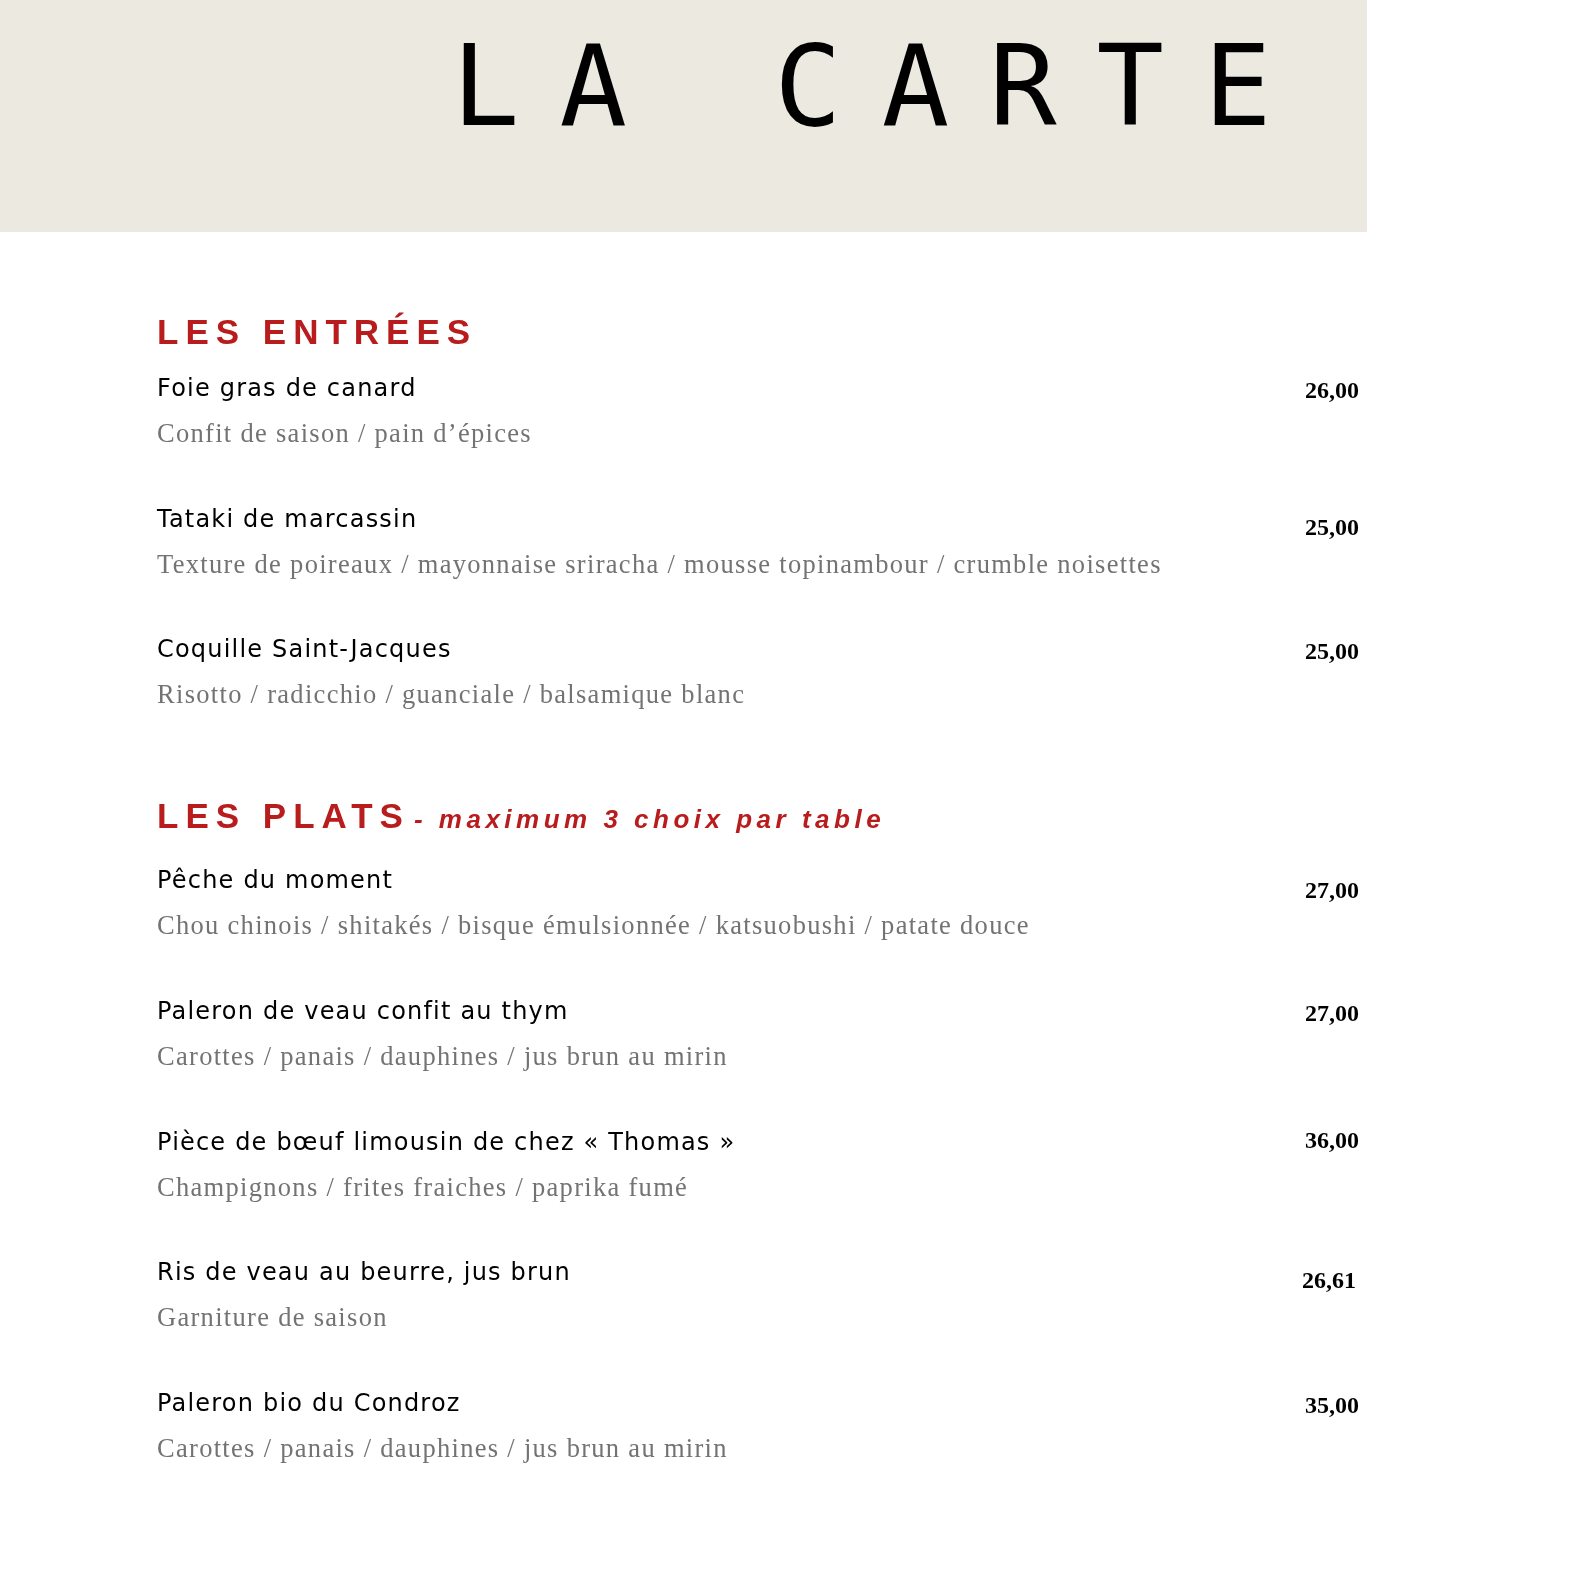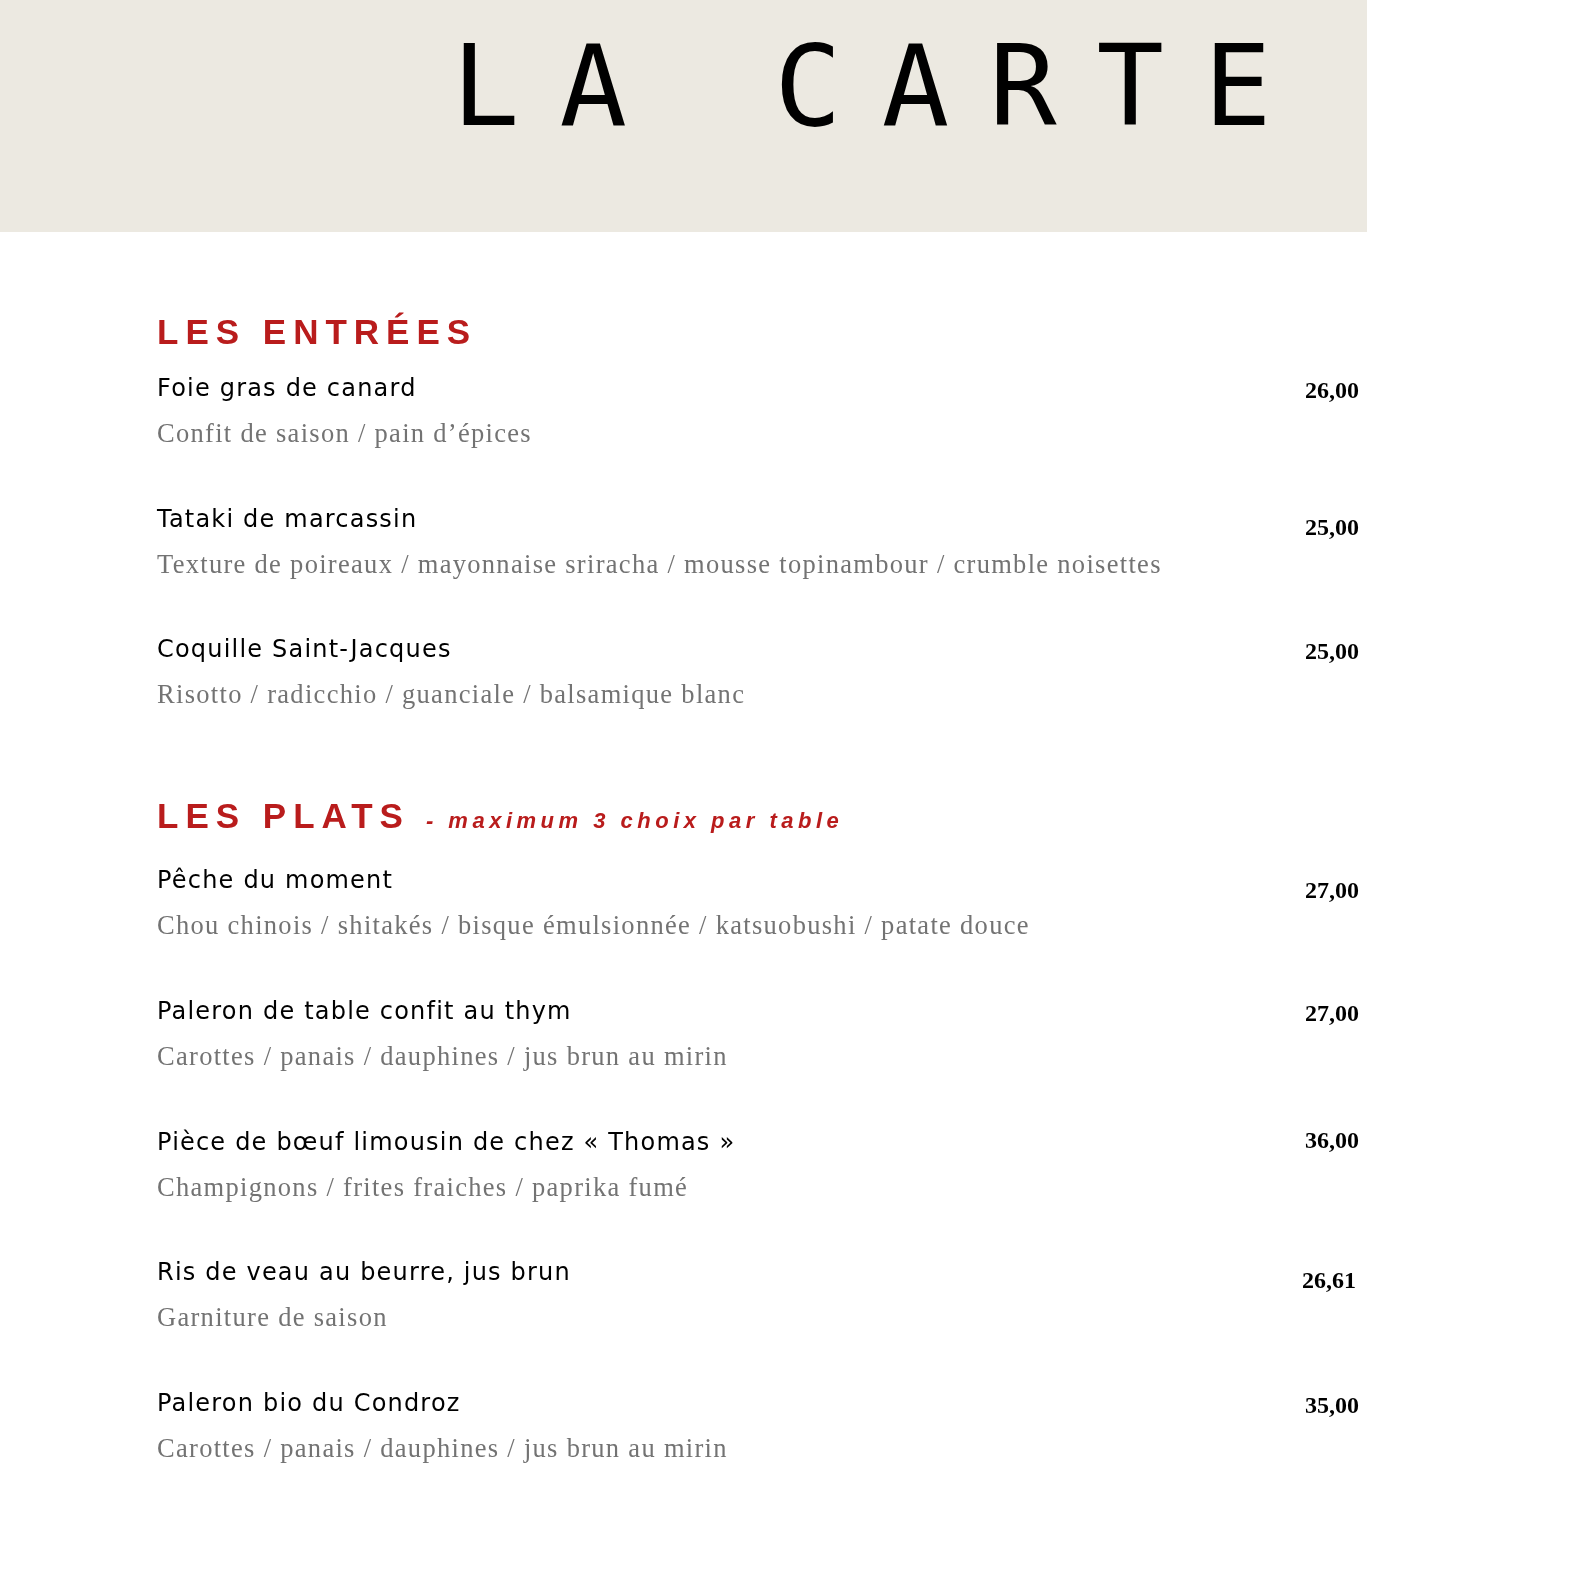--- a/index.html
+++ b/index.html
@@ -1,21 +1,21 @@
 <!DOCTYPE html>
 <html><head>
 <meta charset="utf-8">
 <style>
   html, body { margin: 0; padding: 0; }
   body { width: 1575px; height: 1575px; background: #ffffff; position: relative; overflow: hidden; }
   .header { position: absolute; left: 0; top: 0; width: 1367px; height: 232px; background: #ece9e1; }
   .title { position: absolute; left: 452px; top: 30px; font-family: "DejaVu Sans Mono", monospace; font-size: 112px; letter-spacing: 40px; color: #000; line-height: 1; white-space: nowrap; font-weight: normal; }
   .subtitle { position: absolute; left: 718px; top: 158px; font-family: "DejaVu Sans Mono", monospace; font-size: 37px; letter-spacing: 1px; color: #c77c50; white-space: nowrap; line-height: 1; }
   .section-title { position: absolute; left: 157px; font-family: "Liberation Sans", sans-serif; font-weight: bold; font-size: 35px; letter-spacing: 7px; color: #b91c1c; white-space: nowrap; line-height: 1; }
-  .section-note { font-family: "Liberation Sans", sans-serif; font-weight: bold; font-style: italic; font-size: 22px; letter-spacing: 4.5px; margin-left: 16px; }
+  .section-note { font-family: "Liberation Sans", sans-serif; font-weight: bold; font-style: italic; font-size: 26px; letter-spacing: 4.5px; margin-left: 4px; }
   .item { position: absolute; left: 157px; width: 1202px; }
   .item-name { position: absolute; left: 0; top: 0; font-family: "DejaVu Sans", sans-serif; font-weight: normal; font-size: 24px; letter-spacing: 1.2px; color: #000; white-space: nowrap; line-height: 1.2; }
   .item-desc { position: absolute; left: 0; top: 44px; font-family: "Liberation Serif", serif; font-size: 26.5px; letter-spacing: 1.3px; color: #737373; white-space: nowrap; line-height: 1.2; }
   .item-price { position: absolute; right: 0; top: 2px; font-family: Liberation Serif, serif; font-weight: bold; font-size: 24px; color: #000; white-space: nowrap; line-height: 1.2; }
 </style>
 </head>
 <body>
 
 <div class="header">
   <div class="title">LA CARTE</div>
@@ -47,21 +47,21 @@
   <span>LES PLATS</span><span class="section-note">- maximum 3 choix par table</span>
 </div>
 
 <div class="item" style="top:866px;">
   <div class="item-name">Pêche du moment</div>
   <div class="item-desc">Chou chinois / shitakés / bisque émulsionnée / katsuobushi / patate douce</div>
   <div class="item-price" style="top:10px;">27,00</div>
 </div>
 
 <div class="item" style="top:997px;">
-  <div class="item-name">Paleron de table confit au thym</div>
+  <div class="item-name">Paleron de veau confit au thym</div>
   <div class="item-desc">Carottes / panais / dauphines / jus brun au mirin</div>
   <div class="item-price">27,00</div>
 </div>
 
 <div class="item" style="top:1128px;">
   <div class="item-name">Pièce de bœuf limousin de chez « Thomas »</div>
   <div class="item-desc">Champignons / frites fraiches / paprika fumé</div>
   <div class="item-price" style="top:-2px;">36,00</div>
 </div>
 

